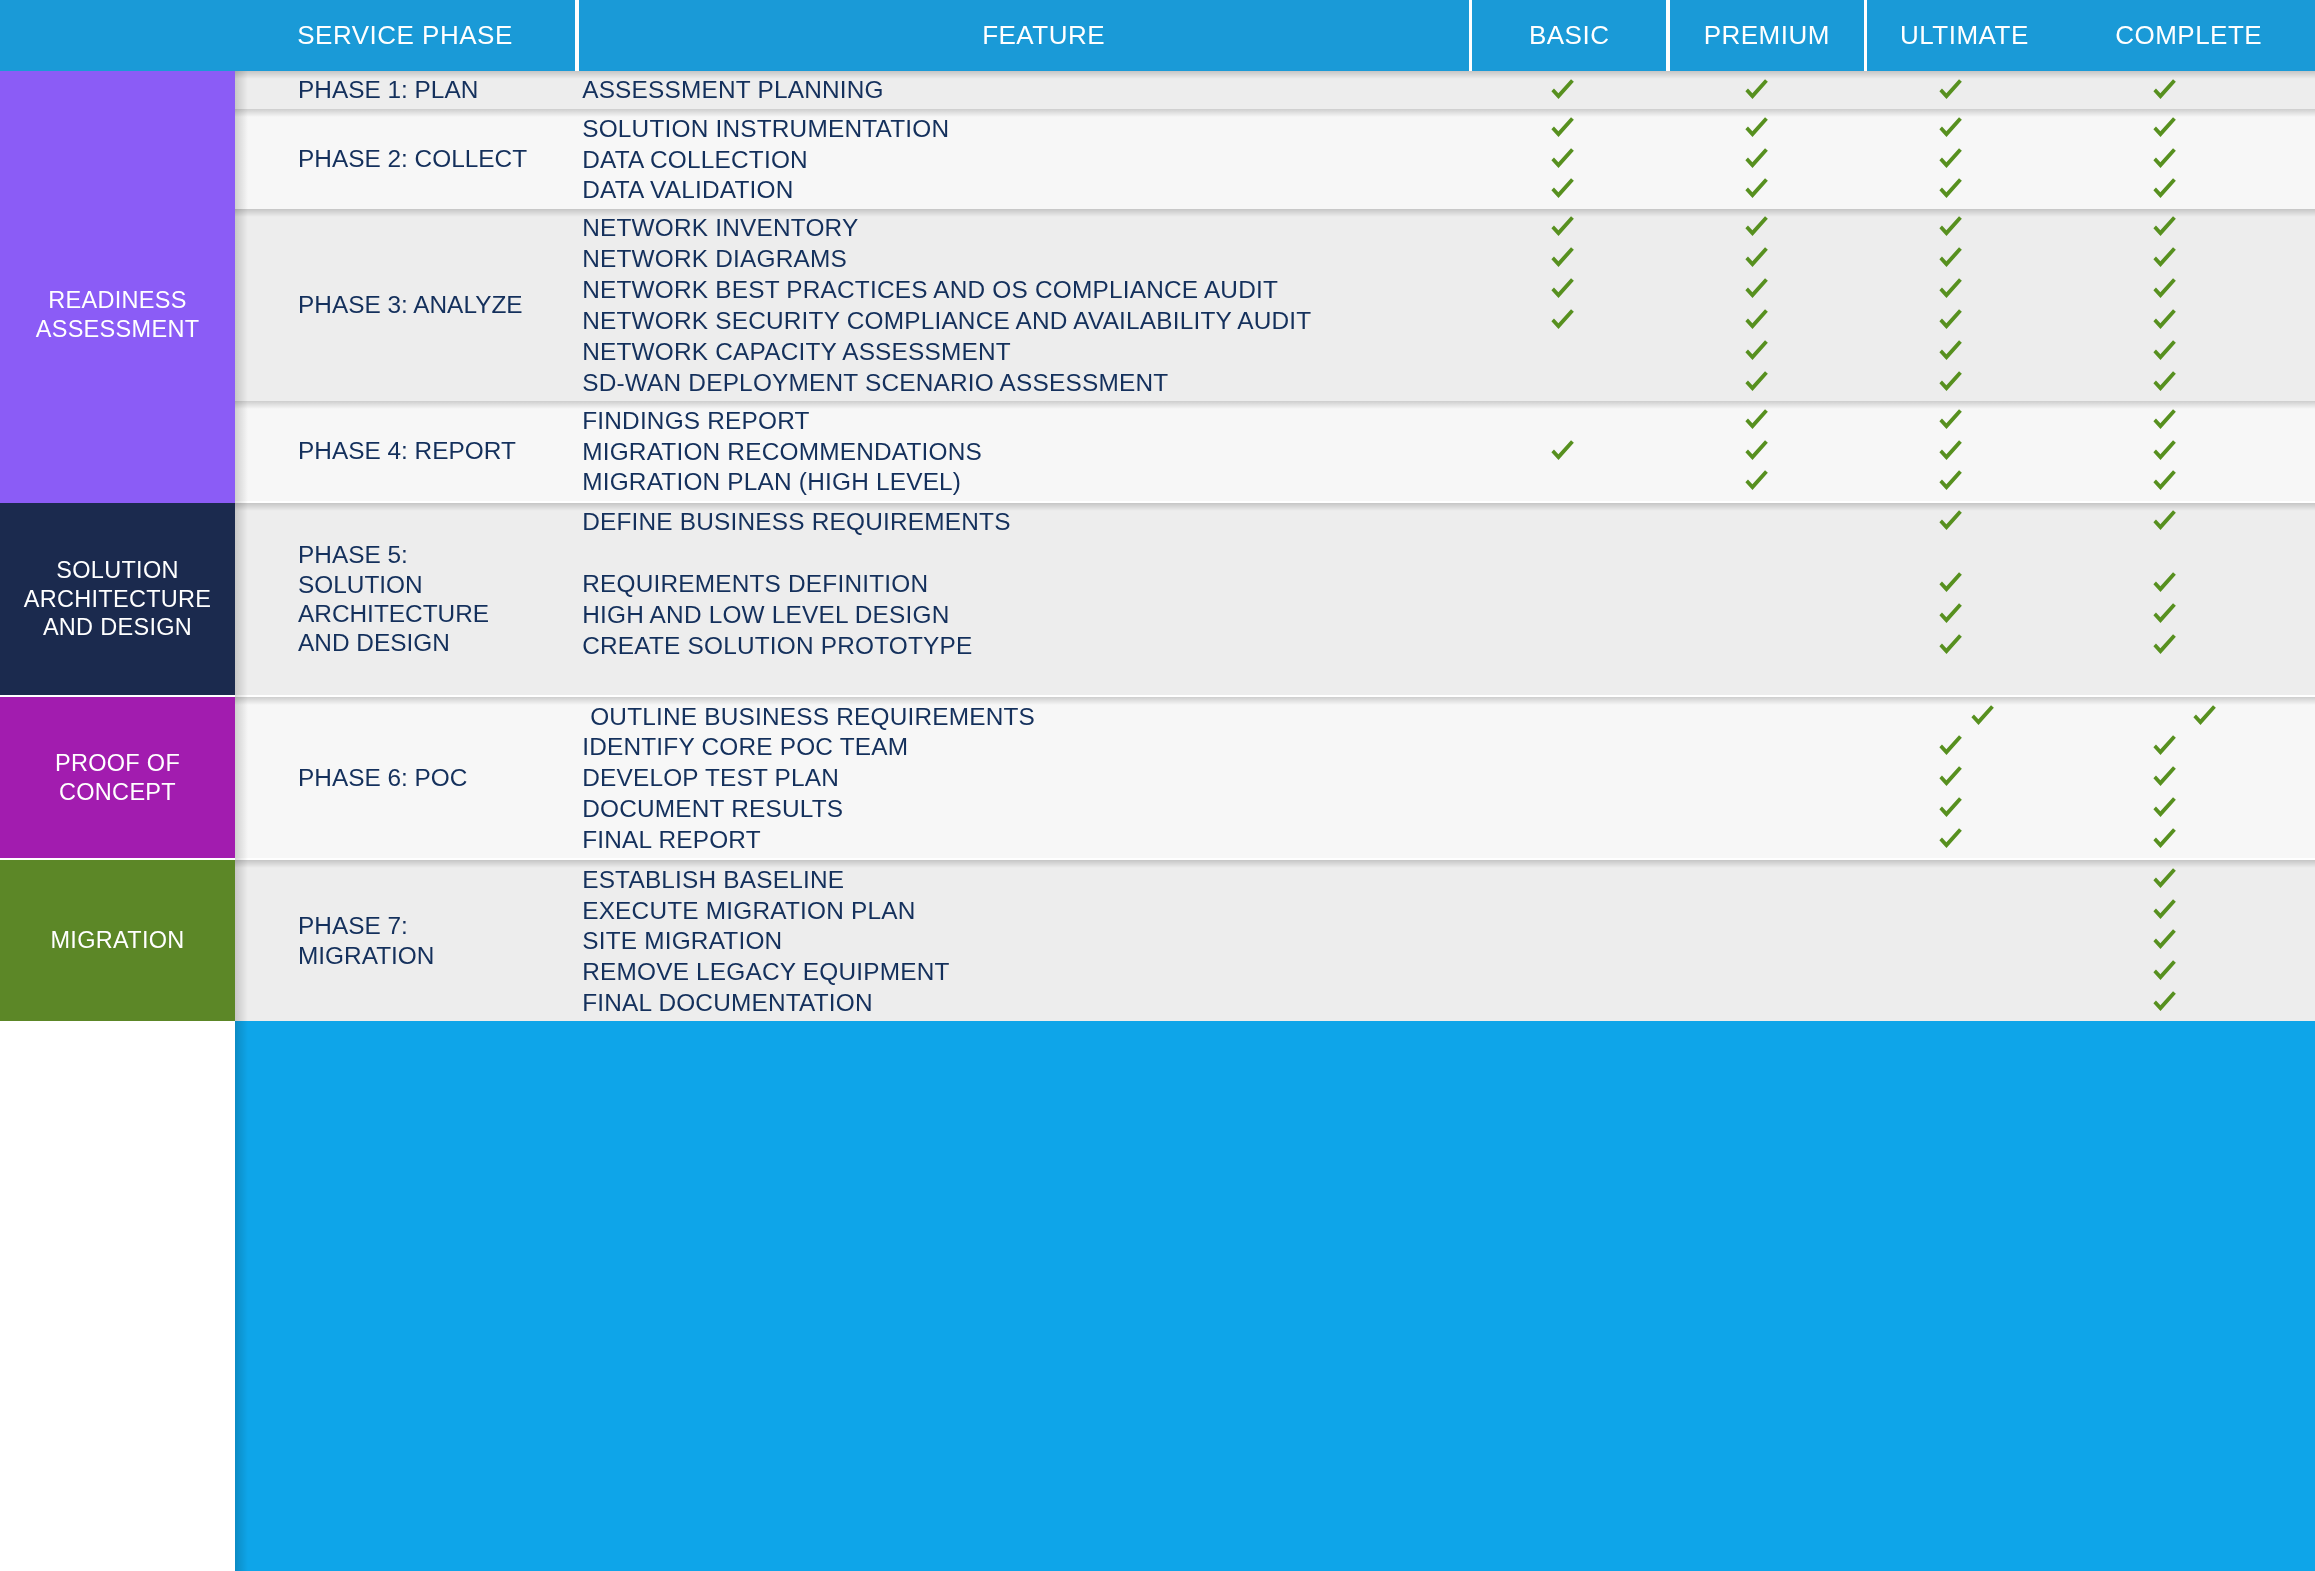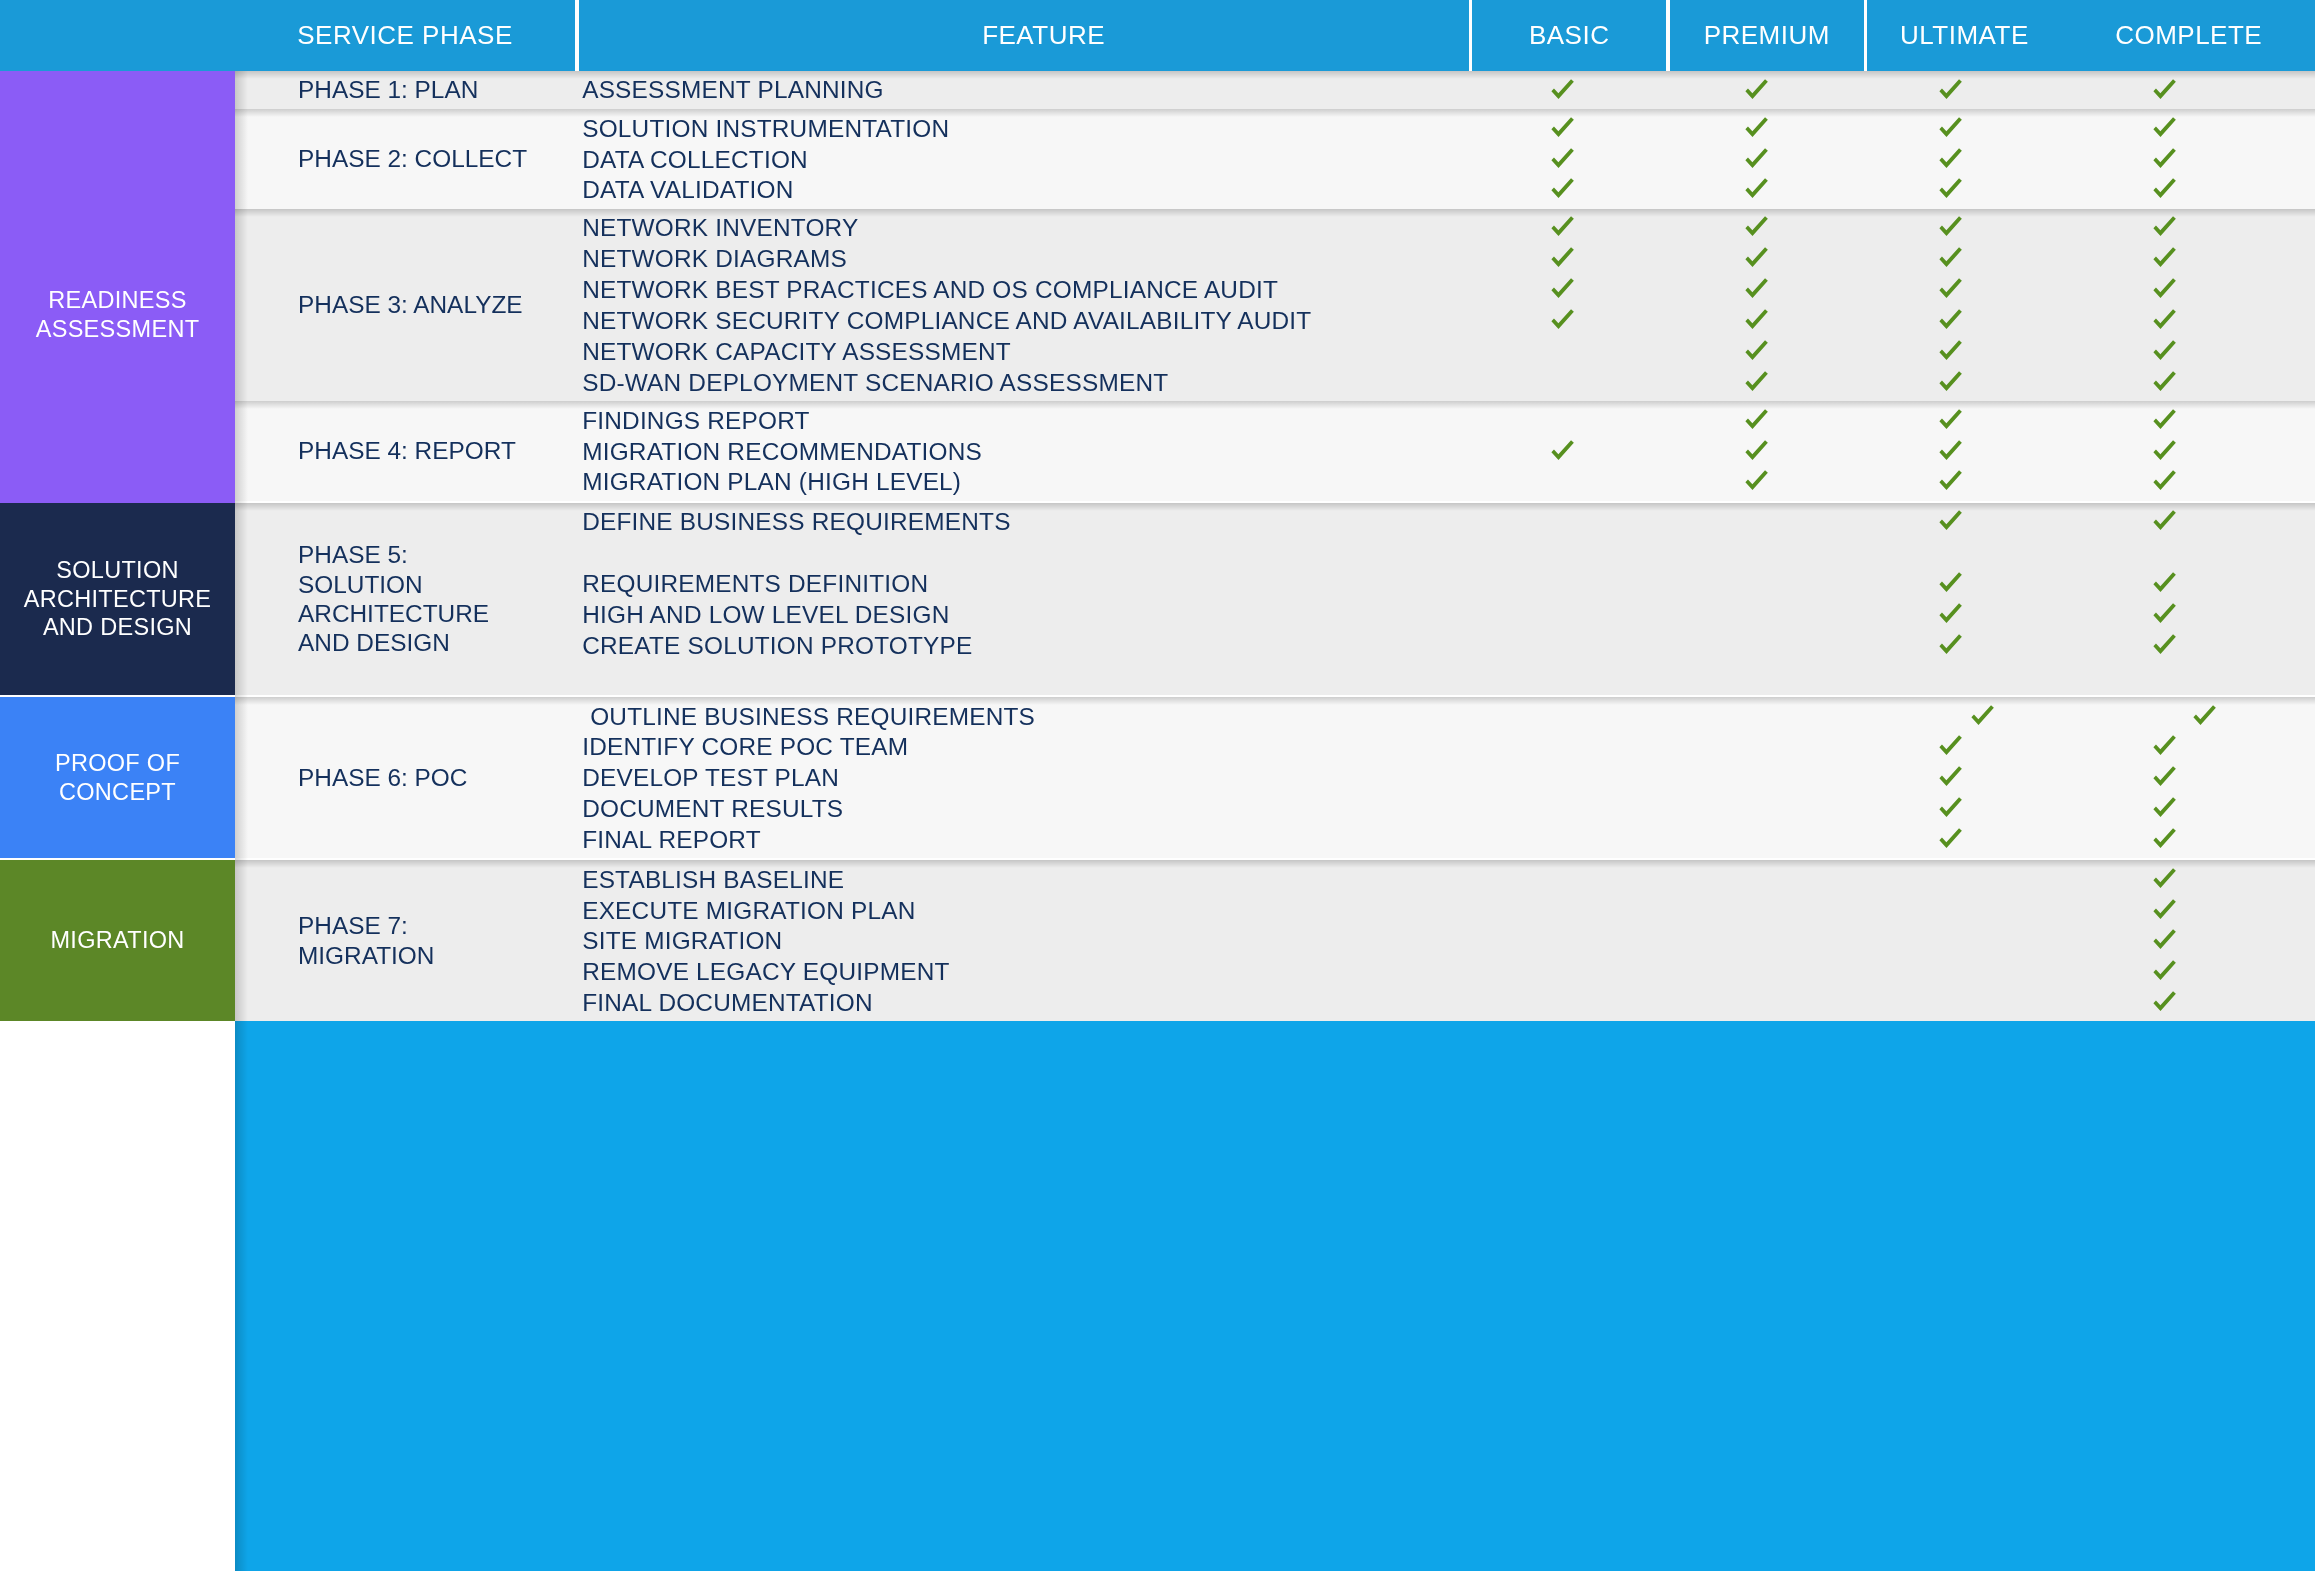--- a/index.html
+++ b/index.html
@@ -174,21 +174,21 @@
     <div class="hdr-cell hdr-tier-last">COMPLETE</div>
   </div>
 
   <div class="body-area">
     <div class="cat-rail" id="cat-rail">
         <div class="cat-block" style="top: 0px; height: 488px; background: #8b5cf6;">READINESS
 ASSESSMENT</div>
         <div class="cat-block" style="top: 432px; height: 192px; background: rgb(27, 42, 78);">SOLUTION
 ARCHITECTURE
 AND DESIGN</div>
-        <div class="cat-block" style="top: 626px; height: 161px; background: #3b82f6;">PROOF OF
+        <div class="cat-block" style="top: 626px; height: 161px; background: #a21caf;">PROOF OF
 CONCEPT</div>
         <div class="cat-block" style="top: 789px; height: 161px; background: rgb(92, 135, 39);">MIGRATION</div>
       </div>
     <div class="rows" id="rows">
         <div class="groupband shade-b" style="top: 0px; height: 38px;"></div>
         <div class="phase-label" style="top: 0px; height: 38px;">PHASE 1: PLAN</div>
         <div class="row" style="top: 3.6px;">
           <div class="cell-phase"></div>
           <div class="cell-feature">ASSESSMENT PLANNING</div>
           <div class="cell-tier">

